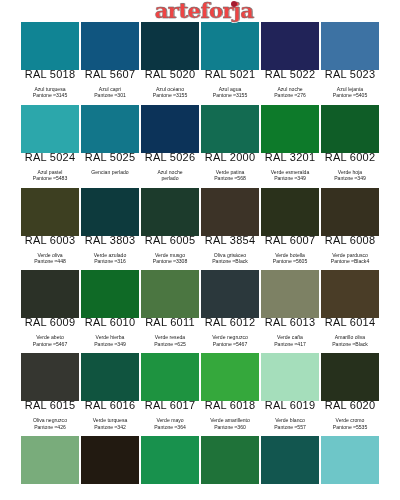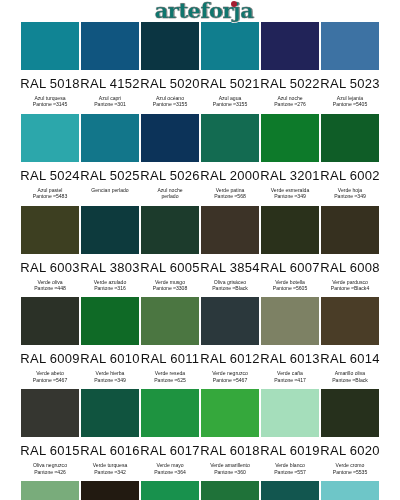--- a/index.html
+++ b/index.html
@@ -27,21 +27,21 @@
     display: flex;
     align-items: center;
     justify-content: center;
     padding-left: 8px;
   }
   .logo {
     font-family: "DejaVu Serif", serif;
     font-size: 21px;
     font-weight: 700;
     letter-spacing: -0.5px;
-    color: #0f766e;
+    color: #ef4444;
     text-shadow:
       0 1px 0 #f2f2f2,
       1px 0 0 #8d8d8d,
       0 0 1px #7a7a7a;
     position: relative;
     line-height: 22px;
     white-space: nowrap;
     -webkit-text-stroke: 0.3px #6e6e6e;
   }
   .logo .dot {
@@ -70,26 +70,25 @@
     flex-direction: column;
     align-items: center;
   }
   .swatch {
     width: 58px;
     height: 48px;
     margin: 0 1px;
     display: block;
   }
   .code {
-    font-size: 13px;
+    font-size: 11px;
     letter-spacing: 0.25px;
     color: #111111;
     text-align: center;
     line-height: 9px;
-    padding-top: 9px;
     padding-bottom: 7px;
     white-space: nowrap;
   }
   .meta {
     font-size: 5.1px;
     line-height: 6.4px;
     color: #1c1c1c;
     text-align: center;
     padding-bottom: 6px;
     white-space: nowrap;
@@ -113,21 +112,21 @@
         <div class="cell">
           <div class="swatch" style="background: rgb(16, 132, 148);"></div>
           <div class="code">RAL 5018</div>
           <div class="meta">
             <span class="ln">Azul turquesa</span>
             <span class="ln">Pantone ≈3145</span>
           </div>
         </div>
         <div class="cell">
           <div class="swatch" style="background: rgb(16, 85, 127);"></div>
-          <div class="code">RAL 4152</div>
+          <div class="code">RAL 5607</div>
           <div class="meta">
             <span class="ln">Azul capri</span>
             <span class="ln">Pantone ≈301</span>
           </div>
         </div>
         <div class="cell">
           <div class="swatch" style="background: rgb(11, 53, 66);"></div>
           <div class="code">RAL 5020</div>
           <div class="meta">
             <span class="ln">Azul océano</span>

